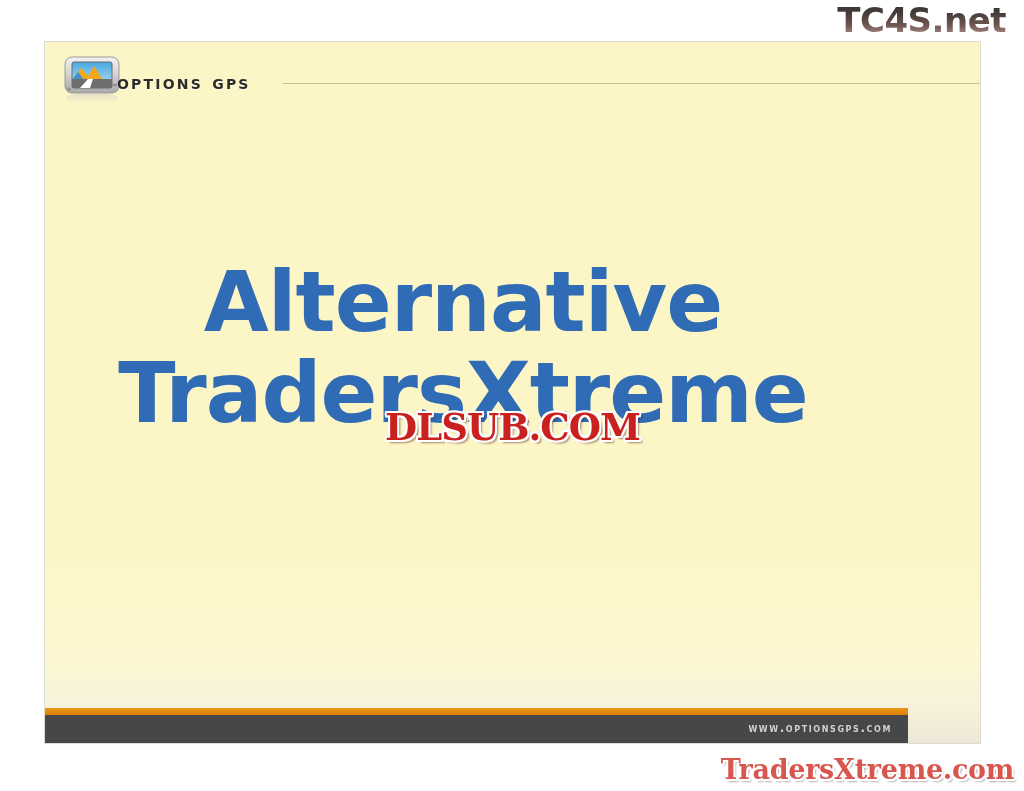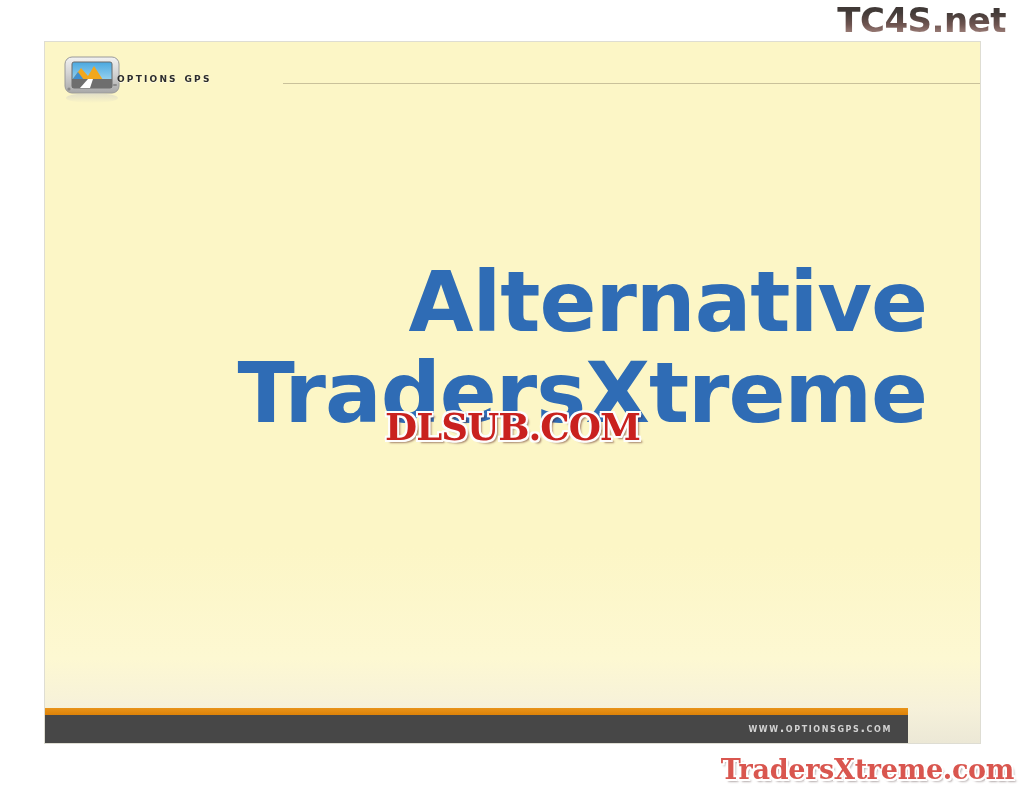--- a/index.html
+++ b/index.html
@@ -48,21 +48,21 @@
     width: 60px;
     height: 52px;
   }
   #logo-badge svg { display:block; }
 
   #logo-wordmark {
     position: absolute;
     left: 72px;
     top: 28px;
     font-family: "DejaVu Sans", sans-serif;
-    font-size: 13px;
+    font-size: 20px;
     font-weight: bold;
     letter-spacing: 2.2px;
     color: #2c2c2c;
     font-variant: small-caps;
     text-transform: lowercase;
     text-shadow: 0 1px 0 rgba(255,255,255,0.55);
     white-space: nowrap;
   }
   #logo-rule {
     position: absolute;
@@ -72,23 +72,22 @@
     height: 1px;
     background: #c9c19a;
   }
 
   
   #title-block {
     position: absolute;
     left: 0;
     top: 215px;
     width: 836px;
-    text-align: right;
+    text-align: center;
     line-height: 1.08;
-    margin-left: 46px;
   }
   .title-line {
     font-family: "DejaVu Sans", sans-serif;
     font-size: 84px;
     font-weight: bold;
     color: #2f6cb5;
     letter-spacing: -1px;
     display: block;
   }
 

